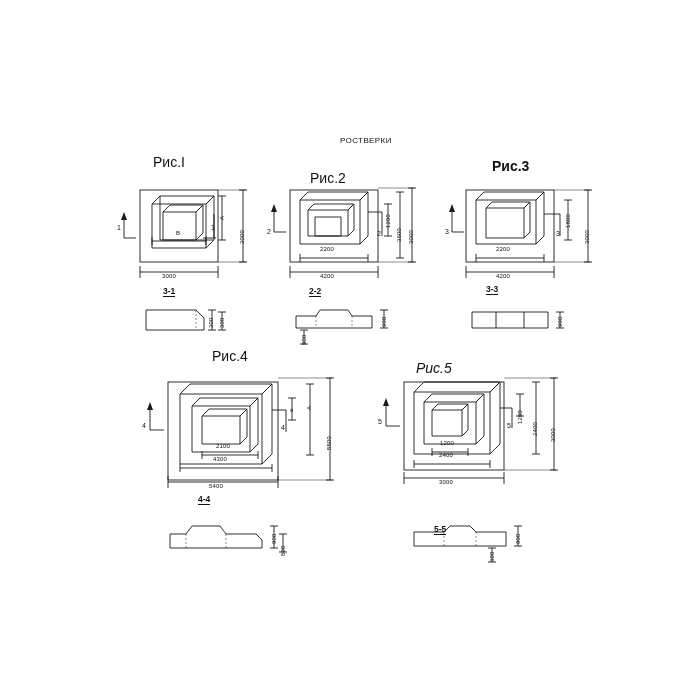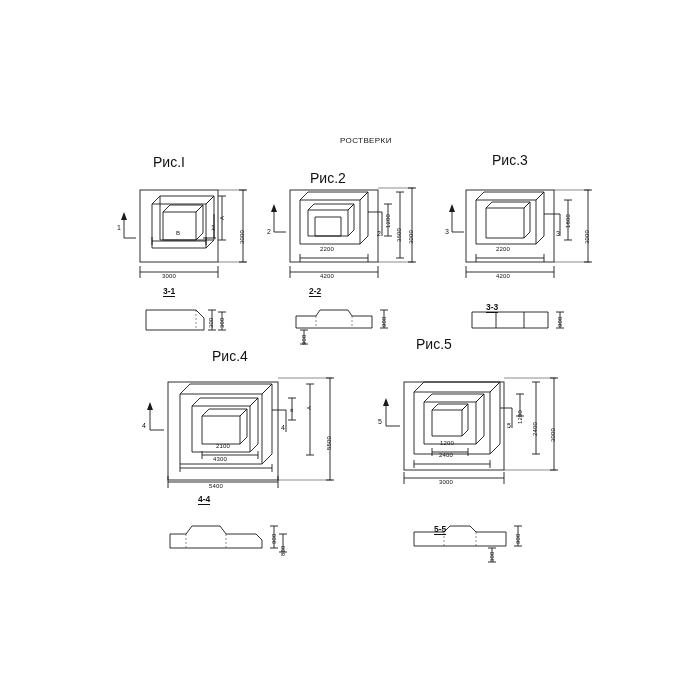--- a/index.html
+++ b/index.html
@@ -323,44 +323,44 @@
   <div class="marker" style="left:377px; top:230px;">2</div>
   <div class="dim" style="left:320px; top:273px;">4200</div>
   <div class="dim" style="left:320px; top:246px;">2200</div>
   <div class="dim v" style="left:408px; top:244px;">3000</div>
   <div class="dim v" style="left:396px; top:242px;">3600</div>
   <div class="dim v" style="left:385px; top:228px;">1200</div>
   <div class="sec-label" style="left:309px; top:286px;">2-2</div>
   <div class="dim v" style="left:381px; top:327px;">900</div>
   <div class="dim v" style="left:301px; top:345px;">900</div>
 
-  <div class="fig-label" style="left:492px; top:152px;">Рис.3</div>
+  <div class="fig-label" style="left:492px; top:158px;font-weight:bold;">Рис.3</div>
   <div class="marker" style="left:445px; top:228px;">3</div>
   <div class="marker" style="left:556px; top:230px;">3</div>
   <div class="dim" style="left:496px; top:273px;">4200</div>
   <div class="dim" style="left:496px; top:246px;">2200</div>
   <div class="dim v" style="left:584px; top:244px;">3000</div>
   <div class="dim v" style="left:565px; top:228px;">1800</div>
-  <div class="sec-label" style="left:486px; top:302px;">3-3</div>
+  <div class="sec-label" style="left:486px; top:284px;">3-3</div>
   <div class="dim v" style="left:557px; top:327px;">900</div>
 
   <div class="fig-label" style="left:212px; top:348px;">Рис.4</div>
   <div class="marker" style="left:142px; top:422px;">4</div>
   <div class="marker" style="left:281px; top:424px;">4</div>
   <div class="dim" style="left:209px; top:483px;">5400</div>
   <div class="dim" style="left:213px; top:456px;">4300</div>
   <div class="dim" style="left:216px; top:443px;">2100</div>
   <div class="dim v" style="left:326px; top:450px;">5500</div>
   <div class="dim v" style="left:306px; top:410px;">A</div>
   <div class="dim v" style="left:288px; top:412px;">a</div>
   <div class="sec-label" style="left:198px; top:494px;">4-4</div>
   <div class="dim v" style="left:271px; top:544px;">900</div>
   <div class="dim v" style="left:280px; top:556px;">800</div>
 
-  <div class="fig-label" style="left:416px; top:336px;">Рис.5</div>
+  <div class="fig-label" style="left:416px; top:360px;font-style:italic;">Рис.5</div>
   <div class="marker" style="left:378px; top:418px;">5</div>
   <div class="marker" style="left:507px; top:422px;">5</div>
   <div class="dim" style="left:439px; top:479px;">3000</div>
   <div class="dim" style="left:439px; top:452px;">2400</div>
   <div class="dim" style="left:440px; top:440px;">1200</div>
   <div class="dim v" style="left:550px; top:442px;">3000</div>
   <div class="dim v" style="left:532px; top:436px;">2400</div>
   <div class="dim v" style="left:517px; top:424px;">1200</div>
   <div class="sec-label" style="left:434px; top:492px;margin-top:32px;">5-5</div>
   <div class="dim v" style="left:515px; top:544px;">900</div>

